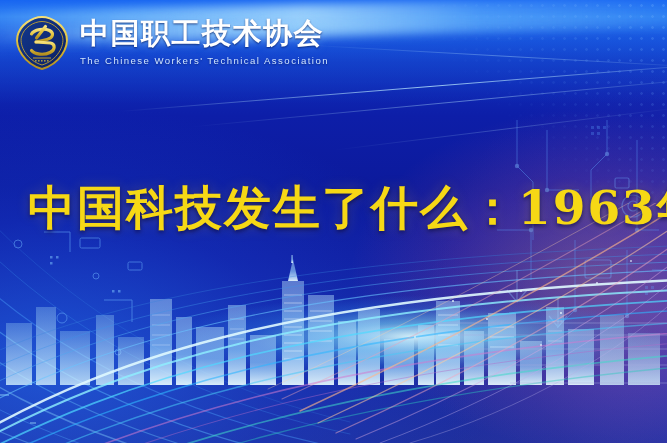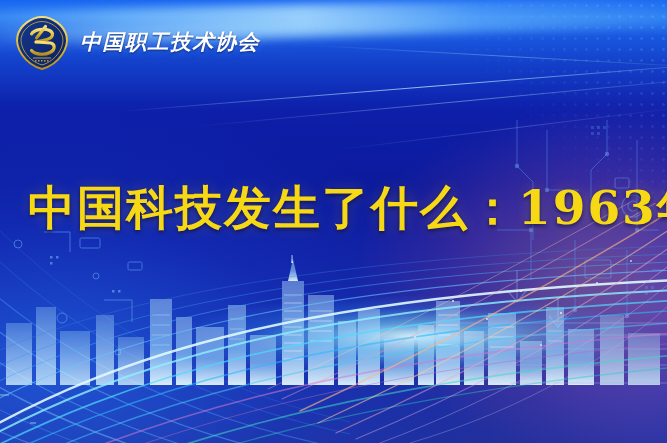--- a/index.html
+++ b/index.html
@@ -107,24 +107,23 @@
 
   
   .header{
     position:absolute;left:0;top:0;width:100%;height:86px;
     display:flex;align-items:center;padding-left:14px;box-sizing:border-box;
   }
   .logo-mark{width:56px;height:58px;flex:0 0 auto;margin-right:10px;}
   .brand-block{display:flex;flex-direction:column;justify-content:center;margin-top:-2px;}
   .brand-cn{
     font-family:"DejaVu Sans","Liberation Sans",sans-serif;
-    font-size:21px;font-weight:700;letter-spacing:1.5px;color:#ffffff;
+    font-size:29px;font-weight:700;letter-spacing:1.5px;color:#ffffff;
     line-height:1.08;
     text-shadow:0 1px 2px rgba(0,20,90,.7), 0 0 10px rgba(120,190,255,.35);
-    font-style:italic;
   }
   .brand-en{
     font-size:9.6px;letter-spacing:1.45px;color:#cfe4ff;margin-top:5px;
     text-shadow:0 1px 2px rgba(0,20,90,.6);
     font-family:"Liberation Sans",sans-serif;
   }
 
   
   .title{
     position:absolute;left:28px;top:175px;width:624px;height:66px;
@@ -383,18 +382,19 @@
         <rect x="21" y="46" width="1.6" height="1.6"></rect>
           <rect x="24" y="46" width="1.6" height="1.6"></rect>
         <rect x="27" y="46" width="1.6" height="1.6"></rect>
           <rect x="30" y="46" width="1.6" height="1.6"></rect>
         <rect x="33" y="46" width="1.6" height="1.6"></rect>
       </g>
     </svg>
 
     <div class="brand-block">
       <div class="brand-cn">中国职工技术协会</div>
+      <div class="brand-en">The Chinese Workers' Technical Association</div>
     </div>
   </div>
 
   <div class="title">中国科技发生了什么：1963年</div>
 
 </div>
 
 </body></html>

